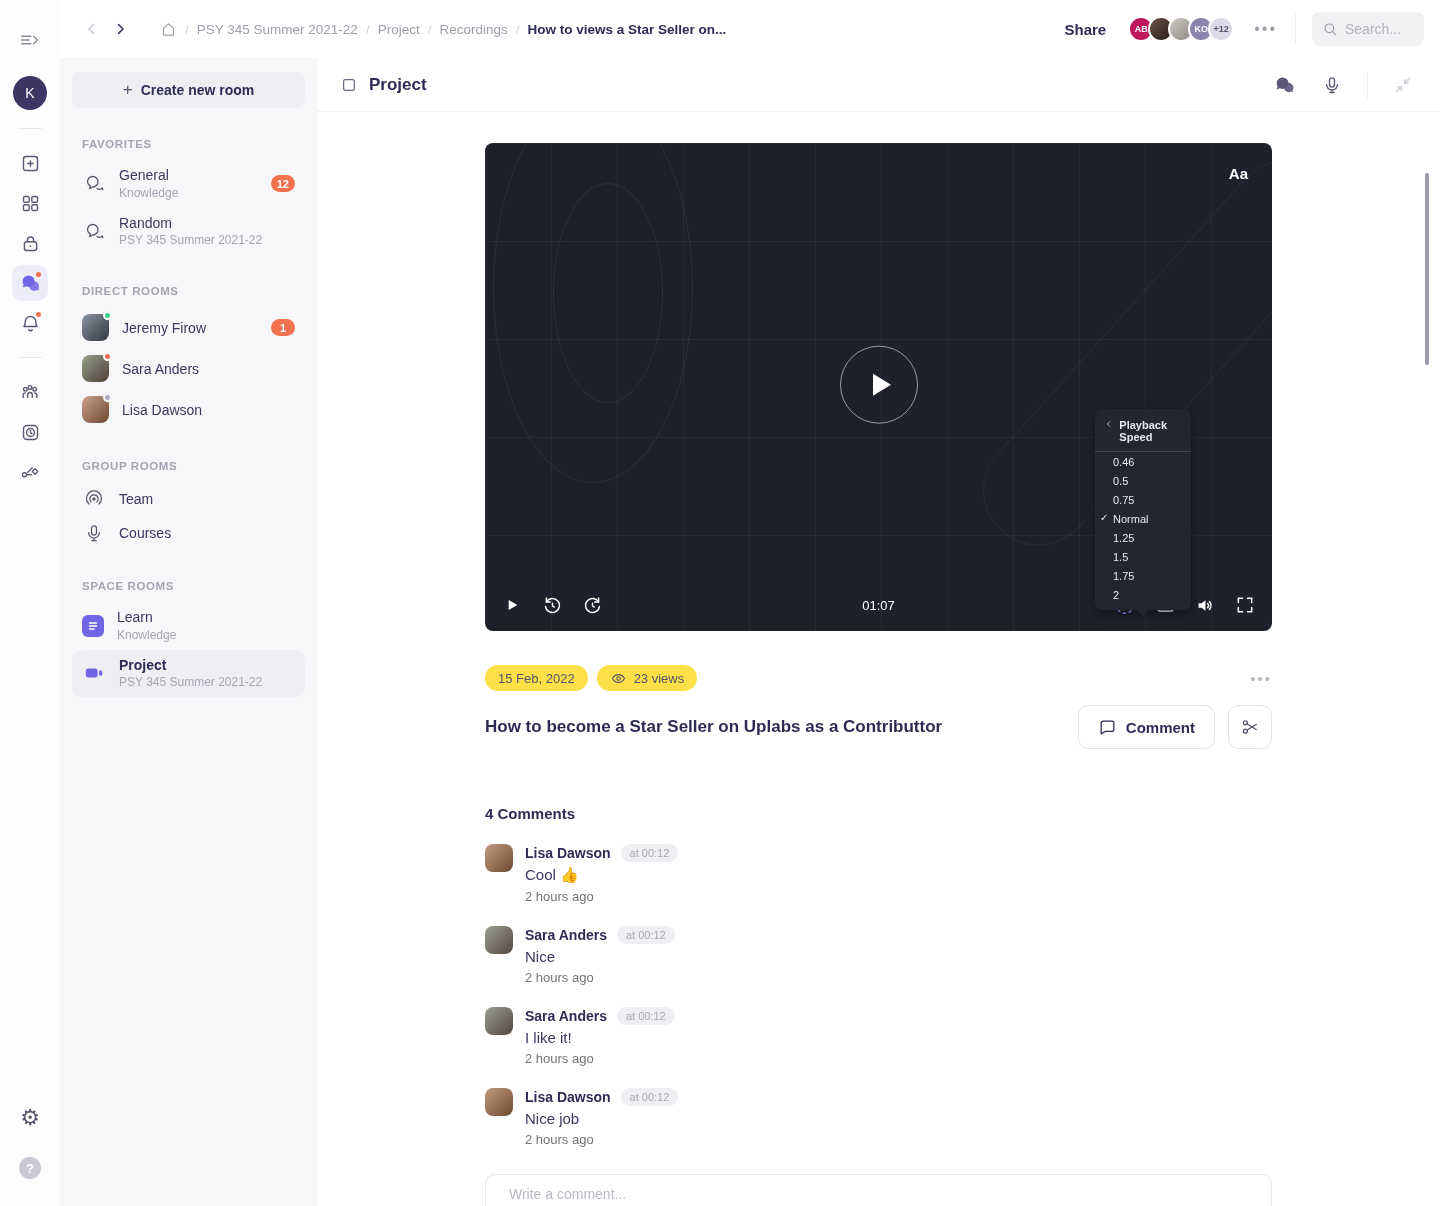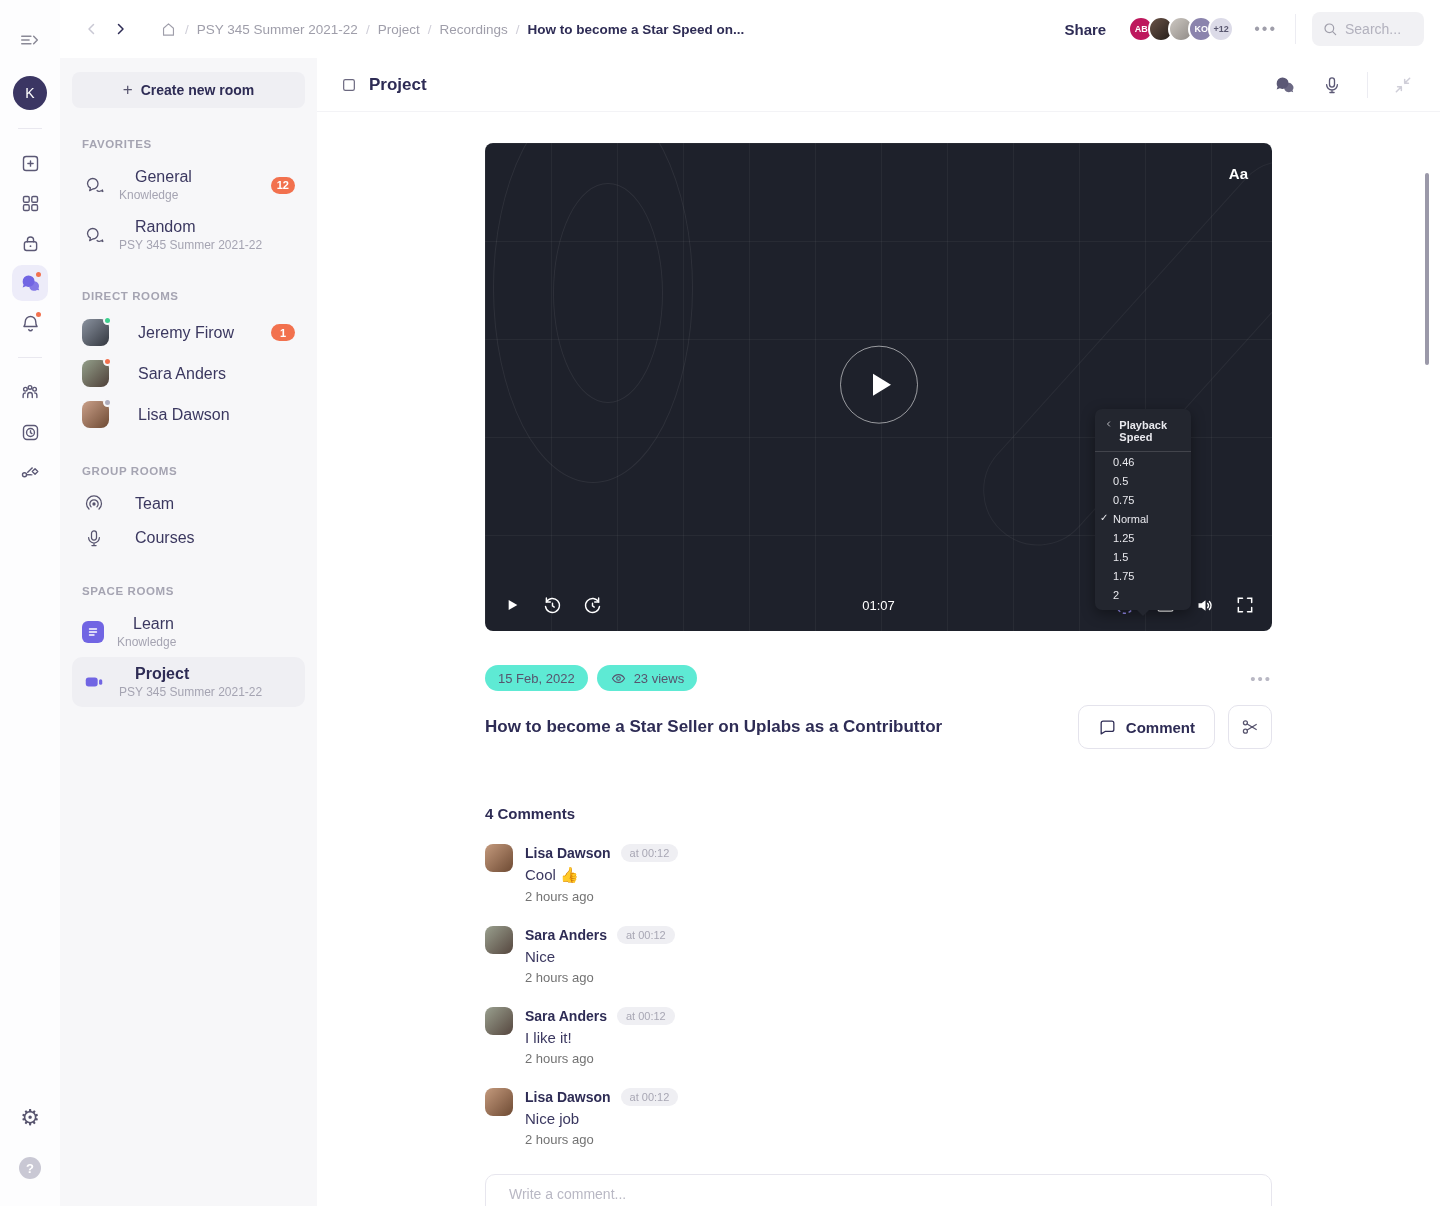--- a/index.html
+++ b/index.html
@@ -50,21 +50,21 @@
 
   
   .sidebar { width:257px; flex:0 0 257px; background:#f7f7f9; padding:14px 12px; overflow:hidden; }
   .create-room { width:100%; height:36px; border:none; border-radius:8px; background:#efeff3; color:#2e2c55; font-size:14px; font-weight:bold; font-family:inherit; display:flex; align-items:center; justify-content:center; gap:8px; cursor:pointer; }
   .create-room .plus { font-size:17px; font-weight:normal; color:#57546e; }
   .section-title { font-size:11.5px; letter-spacing:.6px; color:#a5a4b2; margin:30px 10px 10px; font-weight:bold; }
   .room-item { display:flex; align-items:center; gap:13px; padding:7px 10px; border-radius:10px; cursor:pointer; position:relative; }
   .room-item.active { background:#efeff3; }
   .room-icon { width:24px; color:#56536e; display:flex; align-items:center; justify-content:center; flex:0 0 24px; }
   .room-texts { display:flex; flex-direction:column; line-height:1.25; }
-  .room-name { font-size:16px; color:#3b3860;margin-left:16px; }
+  .room-name { font-size:14px; color:#3b3860; }
   .room-item.active .room-name { font-weight:bold; color:#2e2c55; }
   .room-sub { font-size:12px; color:#a5a4b2; margin-top:1px; }
   .badge { margin-left:auto; min-width:24px; height:17px; border-radius:9px; background:#f2714e; color:#fff; font-size:11px; font-weight:bold; display:flex; align-items:center; justify-content:center; padding:0 6px; }
   .dm-avatar { width:27px; height:27px; border-radius:8px; position:relative; flex:0 0 27px; }
   .dm-jeremy { background:linear-gradient(135deg,#8b93a0,#33373f); }
   .dm-sara { background:linear-gradient(135deg,#94a08b,#4e3f38); }
   .dm-lisa { background:linear-gradient(135deg,#caa08a,#6e4a33); }
   .status-dot { position:absolute; top:-3px; right:-3px; width:9px; height:9px; border-radius:50%; border:2px solid #f7f7f9; }
   .st-green { background:#3ecf8e; } .st-orange { background:#f2714e; } .st-gray { background:#aeadbe; }
   .space-icon { width:22px; height:22px; border-radius:6px; background:#7165e3; display:flex; align-items:center; justify-content:center; flex:0 0 22px; }
@@ -98,21 +98,21 @@
   
   .speed-menu { position:absolute; left:610px; top:266px; width:96px; background:#23262f; border-radius:7px; padding:8px 0 6px; color:#e9e9ee; box-shadow:0 4px 14px rgba(0,0,0,.4); }
   .sm-head { display:flex; align-items:flex-start; gap:7px; padding:2px 10px 8px; font-size:11px; font-weight:bold; border-bottom:1px solid rgba(255,255,255,.14); cursor:pointer; }
   .sm-opt { position:relative; padding:3.5px 8px 3.5px 18px; font-size:11px; cursor:pointer; }
   .sm-opt:first-of-type { margin-top:6px; }
   .sm-check { position:absolute; left:5px; top:3px; font-size:10px; }
   .sm-caret { position:absolute; left:50%; bottom:-6px; transform:translateX(-50%); width:0; height:0; border-left:6px solid transparent; border-right:6px solid transparent; border-top:6px solid #23262f; }
 
   
   .meta-row { display:flex; align-items:center; gap:9px; margin-top:34px; }
-  .pill { height:26px; background:#5eead4; border-radius:14px; display:flex; align-items:center; padding:0 13px; gap:7px; font-size:13px; color:#57546e; }
+  .pill { height:26px; background:#fde047; border-radius:14px; display:flex; align-items:center; padding:0 13px; gap:7px; font-size:13px; color:#57546e; }
   .meta-dots { margin-left:auto; color:#b9b8c4; font-size:15px; letter-spacing:2px; cursor:pointer; }
   .title-row { display:flex; align-items:center; margin-top:14px; }
   .video-title { font-size:17px; font-weight:bold; color:#2e2c55; }
   .title-actions { margin-left:auto; display:flex; gap:13px; }
   .btn-outline { height:44px; border:1px solid #e4e3ec; border-radius:10px; background:#fff; display:flex; align-items:center; justify-content:center; gap:9px; padding:0 19px; font-size:15px; font-weight:bold; color:#2e2c55; font-family:inherit; cursor:pointer; }
   .btn-square { width:44px; padding:0; color:#57546e; }
 
   
   .comments-heading { font-size:15px; font-weight:bold; color:#2e2c55; margin-top:56px; }
   .comment { display:flex; gap:12px; margin-top:22px; }
@@ -262,21 +262,21 @@
               <path d="M5 10.2L12 4l7 6.2V20H5z"></path>
             </svg>
         </span>
         <span class="sep">/</span>
         <span class="crumb">PSY 345 Summer 2021-22</span>
         <span class="sep">/</span>
         <span class="crumb">Project</span>
         <span class="sep">/</span>
         <span class="crumb">Recordings</span>
         <span class="sep">/</span>
-        <span class="current">How to become a Star Speed on...</span>
+        <span class="current">How to views a Star Seller on...</span>
       </nav>
       <div class="topbar-right">
         <span class="share-btn">Share</span>
         <div class="avatar-stack">
           <span class="mini-av av-ab">AB</span>
           <span class="mini-av av-p1"></span>
           <span class="mini-av av-p2"></span>
           <span class="mini-av av-ko">KO</span>
           <span class="mini-av av-more">+12</span>
         </div>

